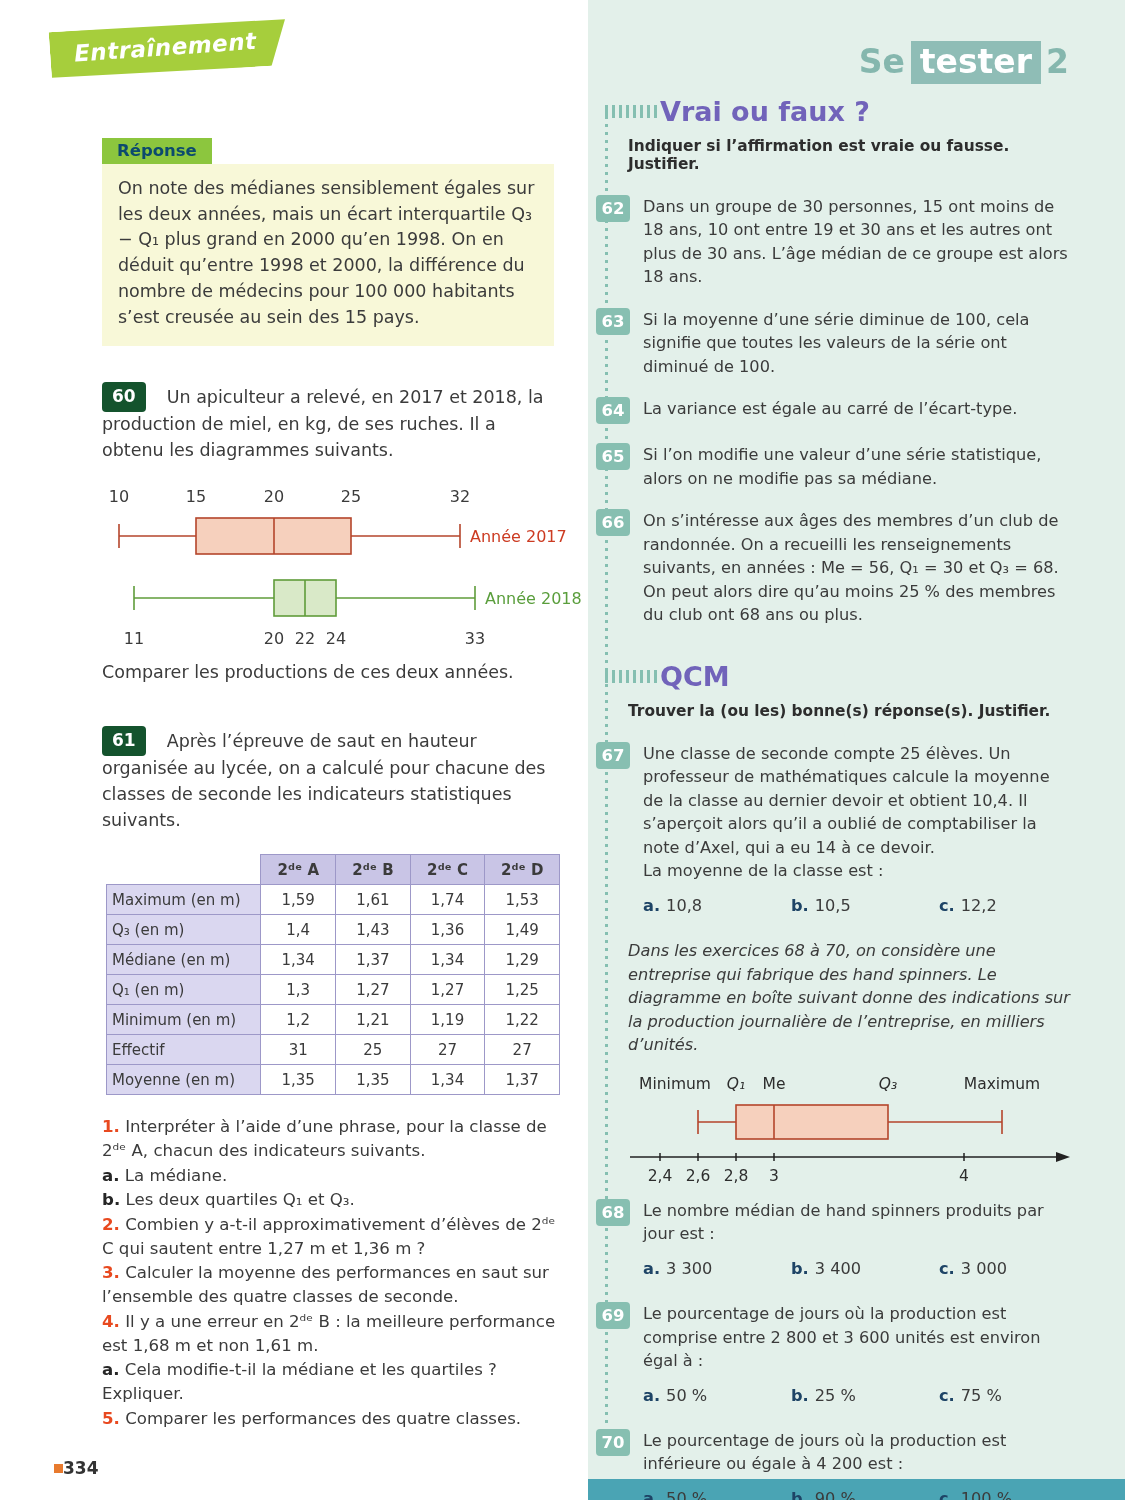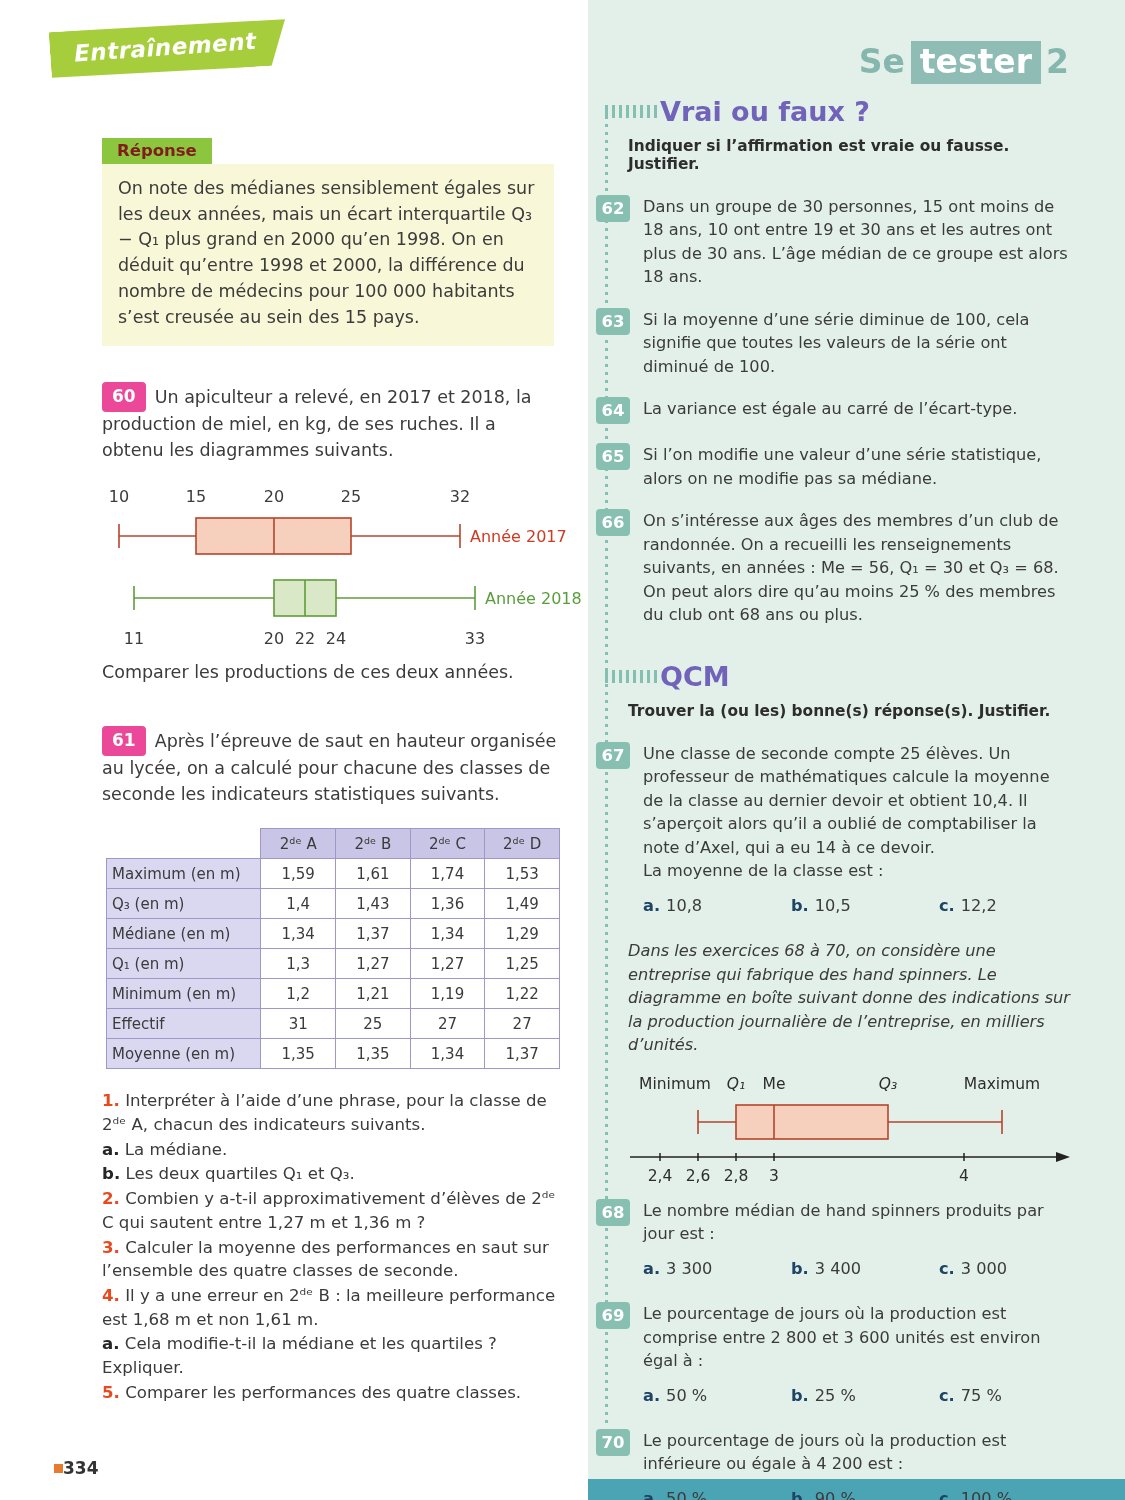--- a/index.html
+++ b/index.html
@@ -9,30 +9,30 @@
     font-family:"DejaVu Sans","Liberation Sans",sans-serif;color:#3b3b3b;
   }
   
   .col-left{width:588px;box-sizing:border-box;position:relative;padding:138px 28px 0 102px;background:#fff;}
   .flag{
     position:absolute;top:24px;left:50px;background:#a6ce3c;color:#fff;
     font-weight:bold;font-style:italic;font-size:23px;letter-spacing:.5px;
     padding:10px 30px 13px 24px;transform:rotate(-4deg);
     clip-path:polygon(0 0,100% 7%,93% 100%,0 93%);
   }
-  .reponse-label{display:inline-block;background:#8cc63e;color:#7f1d1d;font-weight:bold;font-size:16.5px;padding:3px 15px 4px;}
+  .reponse-label{display:inline-block;background:#8cc63e;color:#0c4a6e;font-weight:bold;font-size:16.5px;padding:3px 15px 4px;}
   .reponse-box{width:452px;box-sizing:border-box;background:#f8f8d8;padding:12px 16px 16px;font-size:17.5px;line-height:1.47;}
-  .badge-orange{display:inline-block;background:#ec4899;color:#fff;font-weight:bold;font-size:17px;padding:2px 10px 3px;border-radius:4px;margin-right:9px;vertical-align:1px;}
+  .badge-orange{display:inline-block;background:#14532d;color:#fff;font-weight:bold;font-size:17px;padding:2px 10px 3px;border-radius:4px;margin-right:21px;vertical-align:1px;}
   .ex-p{margin:36px 0 0;font-size:17.5px;line-height:1.48;}
   .plot60{margin:12px 0 0 2px;display:block;}
   .closing{margin:6px 0 0;font-size:17.5px;}
   .ex61-p{margin:44px 0 0;font-size:17.5px;line-height:1.48;}
   table.stats{border-collapse:collapse;margin:20px 0 0 4px;}
   table.stats th,table.stats td{border:1px solid #9d98c8;font-size:15px;padding:3px 5px;height:23px;text-align:center;}
-  table.stats th{background:#c9c5e6;font-weight:normal;width:70px;margin-left:36px;}
+  table.stats th{background:#c9c5e6;font-weight:bold;width:70px;margin-left:36px;}
   table.stats td.rlabel{background:#dad7f0;text-align:left;width:158px;}
   table.stats td.val{background:#fff;width:70px;}
   table.stats td.corner{border:none;background:transparent;}
   .questions{margin:20px 0 0;font-size:16.6px;line-height:1.43;}
   .q{margin:1px 0;}
   .qm-num{color:#e8491f;font-weight:bold;}
   .qm-letter{color:#262626;font-weight:bold;}
   .footer{position:absolute;left:54px;bottom:22px;font-size:17px;font-weight:bold;color:#333;display:flex;align-items:center;gap:0;}
   .footer .square{width:9px;height:9px;background:#e87a2e;display:inline-block;}
   

